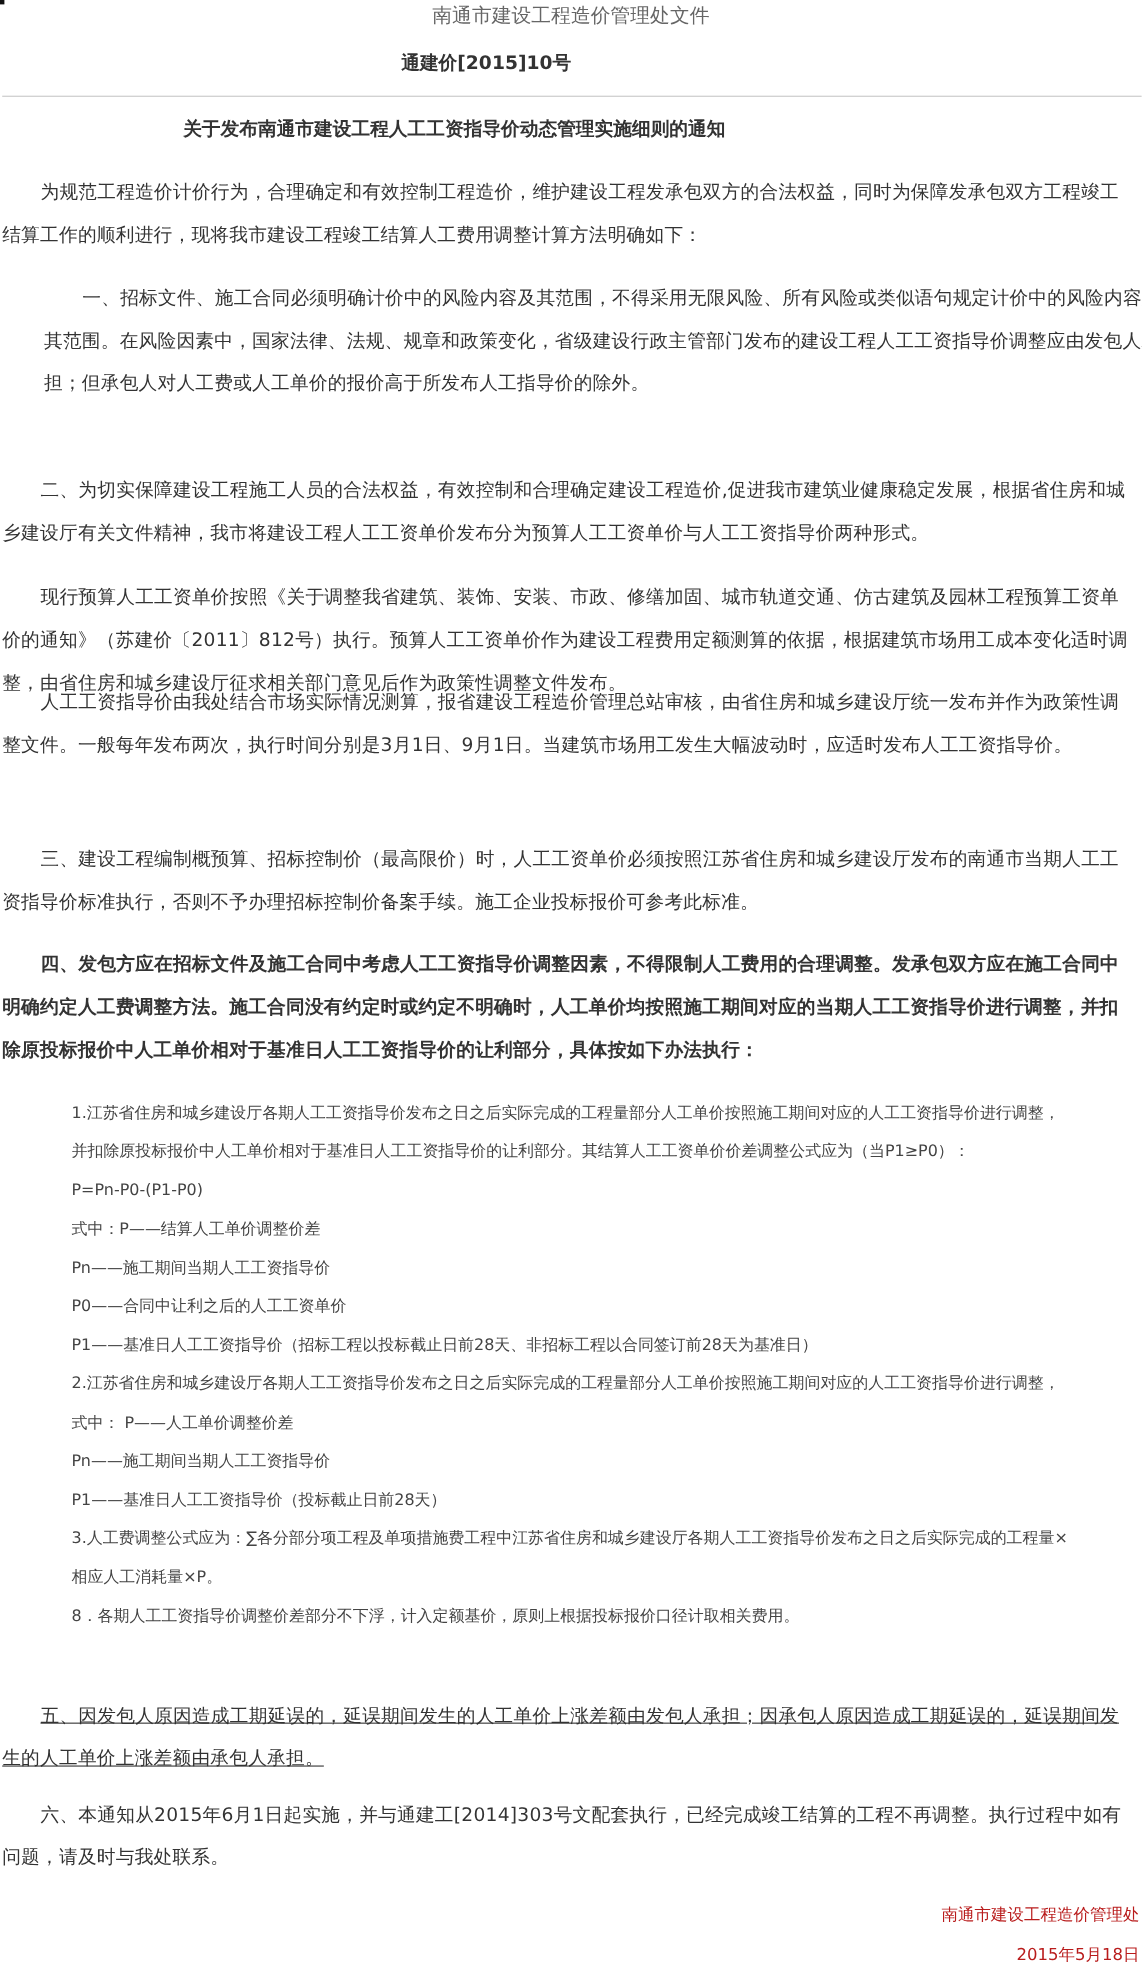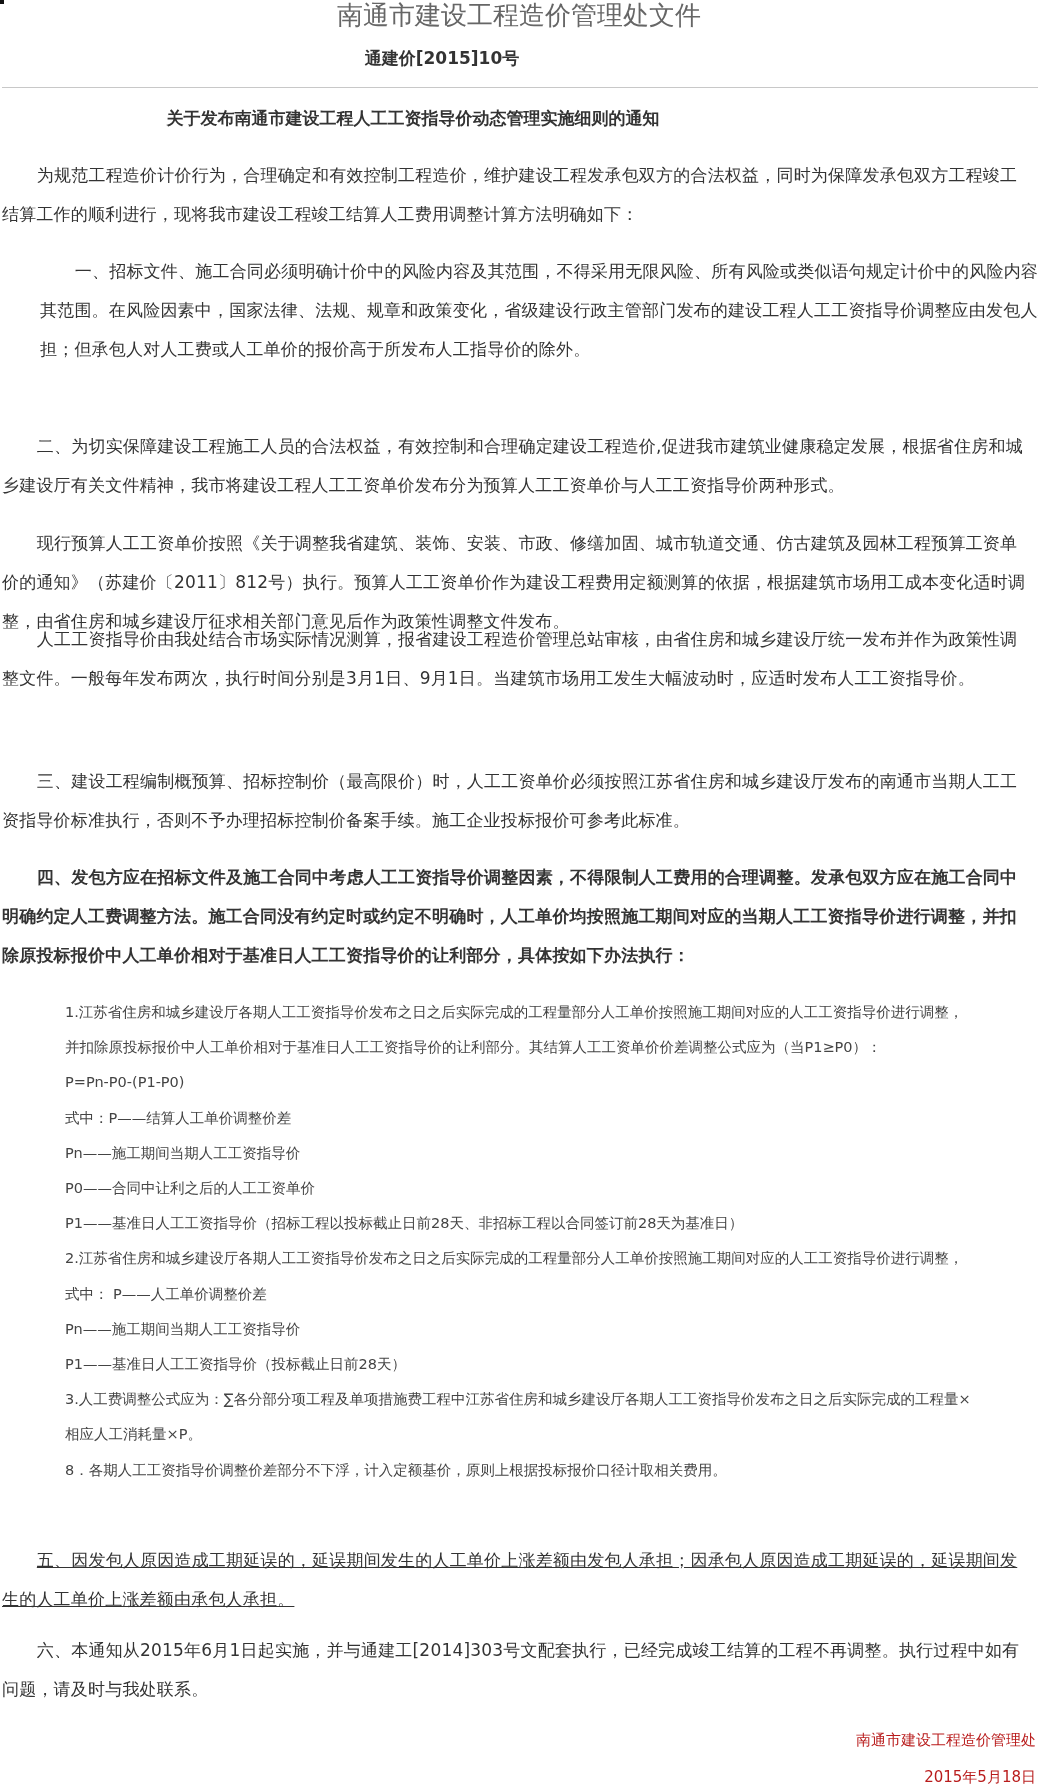--- a/index.html
+++ b/index.html
@@ -7,21 +7,21 @@
       width: 1038px;
       height: 1790px;
       overflow: hidden;
       font-family: "DejaVu Sans", "Liberation Sans", sans-serif;
       color: #333333;
       position: relative;
     }
     .doc { position: relative; width: 1038px; }
     .org-title {
       position: absolute; top: 0; left: 0; width: 1038px;
-      text-align: center; font-size: 26px; line-height: 30px;
+      text-align: center; font-size: 18px; line-height: 30px;
       color: #666666;
     }
     .doc-number {
       position: absolute; top: 45px; left: 0; width: 884px;
       text-align: center; font-size: 17px; line-height: 26px;
       font-weight: bold; color: #333333;
     }
     .divider {
       position: absolute; top: 87px; left: 2px; width: 1036px;
       height: 0; border-top: 1px solid #c8c8c8;

